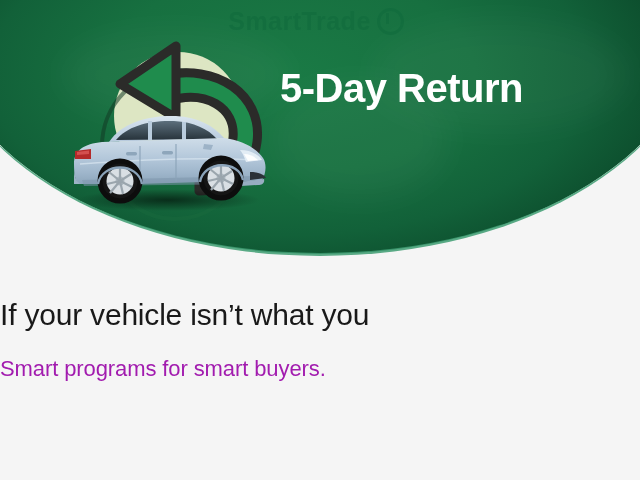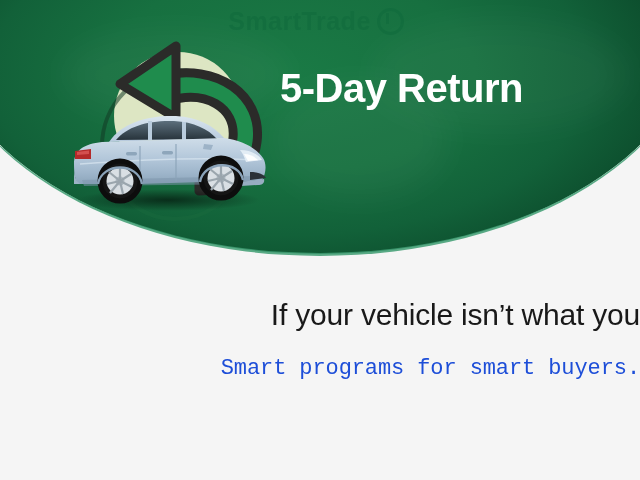--- a/index.html
+++ b/index.html
@@ -142,37 +142,36 @@
     letter-spacing: -0.5px;
   }
   .headline .line { display: block; white-space: nowrap; }
 
   
   .body-copy {
     position: absolute;
     left: 0;
     top: 296px;
     width: 640px;
-    text-align: right;
+    text-align: left;
     color: #191919;
   }
   .lede {
     font-size: 30px;
     line-height: 1.26;
     font-weight: normal;
     letter-spacing: -0.2px;
   }
   .lede .line { display: block; }
   .tagline {
     margin-top: 22px;
     font-size: 22px;
     font-weight: normal;
-    color: #1d4ed8;
+    color: #a21caf;
     letter-spacing: -0.1px;
-    font-family: Liberation Mono, monospace;
   }
 </style>
 </head>
 <body>
 
 <div id="banner">
 
   <div class="hero">
     <div class="hero-blob" style="left:120px; top:250px; width:230px; height:90px;"></div>
     <div class="hero-blob" style="left:430px; top:240px; width:260px; height:110px;"></div>

